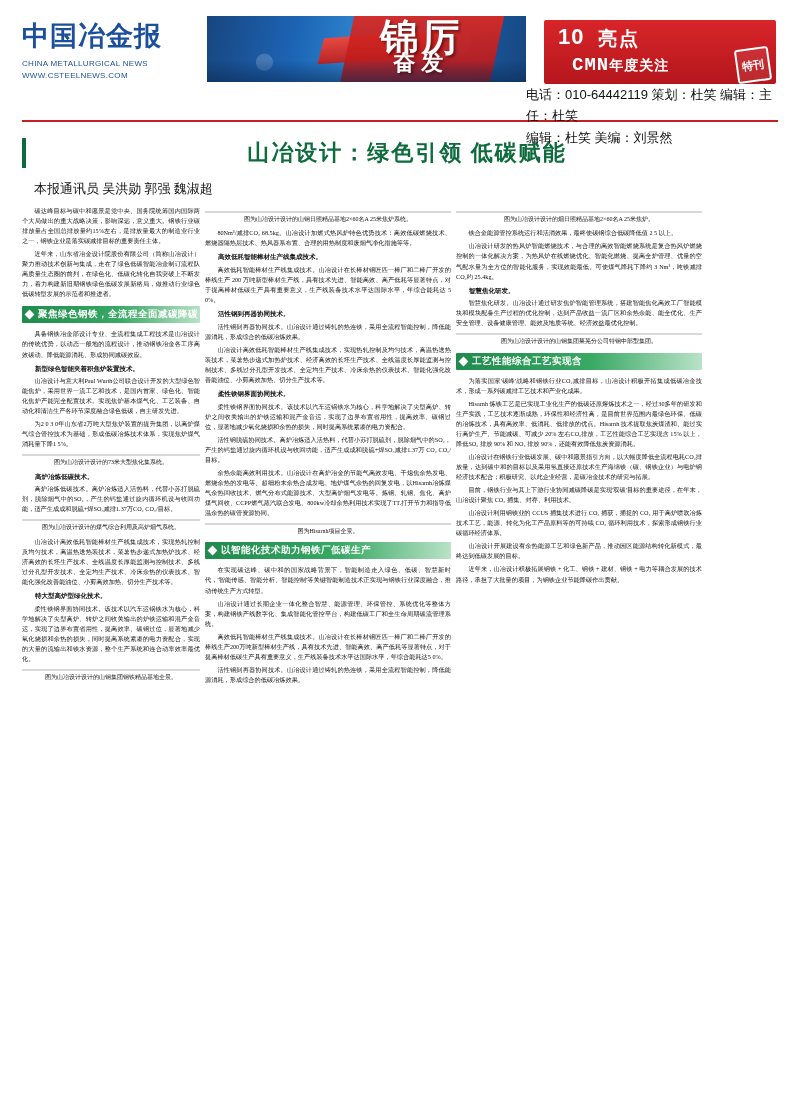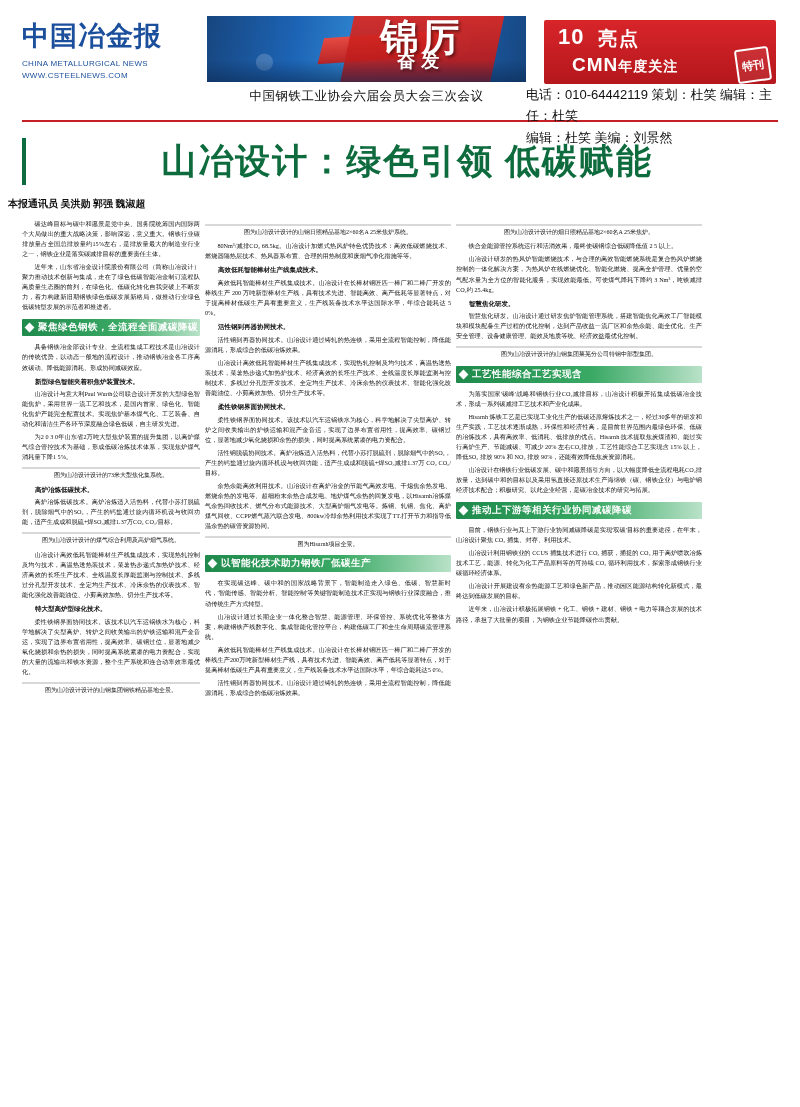--- a/index.html
+++ b/index.html
@@ -100,21 +100,21 @@
     font-size: 38px;
     font-weight: bold;
     color: #fff;
     letter-spacing: 3px;
     text-shadow: 2px 2px 3px rgba(0,0,0,.45);
     line-height: 1.0;
     z-index: 3;
   }
   .mh-headline .l2 {
     display:block;
-    font-size: 18px;
+    font-size: 22px;
     letter-spacing: 6px;
     margin-top: -4px;
   }
   .mh-sub {
     position: absolute;
     left: 0; top: 74px;
     width: 100%;
     text-align: center;
     font-size: 12.5px;
     color: #111;
@@ -137,21 +137,21 @@
     font-size: 22px; font-weight: bold; letter-spacing:1px;
     font-family: "Liberation Sans", sans-serif;
   }
   .mh-liang {
     position:absolute; left: 54px; top: 6px;
     font-size: 19px; font-weight: bold; letter-spacing: 2px;
   }
   .mh-cmn {
     position:absolute; left: 28px; top: 34px;
     font-size: 19px; font-weight:bold; letter-spacing:1px;
-    font-family:Liberation Sans, sans-serif;
+    font-family:Liberation Mono, monospace;
   }
   .mh-cmn small { font-size: 14px; letter-spacing:1px; }
   .mh-tekan {
     position:absolute; right: 6px; top: 28px;
     width: 34px; height: 34px;
     border: 2px solid #fff;
     border-radius: 3px;
     transform: rotate(-8deg);
     color:#fff;
     font-size: 11px;
@@ -167,31 +167,31 @@
     width: 252px;
     font-size: 13px;
     line-height: 1.65;
     font-family:"Liberation Sans", sans-serif;
   }
 
   
   .main-title {
     margin: 16px 22px 2px 22px;
     text-align: center;
-    font-size: 35px;
+    font-size: 22px;
     font-weight: bold;
     color: #0e6b3d;
     letter-spacing: 2px;
     border-left: 4px solid #0e6b3d;
     padding-left: 10px;
   }
   .byline {
-    margin: 12px 22px 8px 8px;
-    font-size: 10px;
-    font-weight: bold;
+    margin: 12px 22px 8px 34px;
+    font-size: 13px;
+    font-weight: normal;
   }
 
   
   .content {
     position: relative;
     margin: 0 22px;
     display: grid;
     grid-template-columns: 178px 246px 246px;
     column-gap: 5px;
     font-size: 6.2px;
@@ -316,21 +316,20 @@
     <div class="mh-center">
       <div class="mh-banner">
         <div class="sky"></div>
         <div class="mh-ribbon2"></div>
         <div class="mh-ribbon"></div>
       </div>
       <div class="mh-headline">
         <span>锦厉</span>
         <span class="l2">奋发</span>
       </div>
-      <div class="mh-sub">中国钢铁工业协会六届会员大会三次会议</div>
     </div>
 
     <div class="mh-right">
 
       <div class="mh-redbox">
         <div class="mh-ten">10</div>
         <div class="mh-liang">亮点</div>
         <div class="mh-cmn">
           <span>CMN</span><small>年度关注</small>
         </div>
@@ -471,21 +470,20 @@
           <div class="floor"></div>
         </div>
       </div>
       <div class="cap">图为山冶设计设计的山钢集团莱芜分公司特钢中部型集团。</div>
 
       <div class="sec-head">工艺性能综合工艺实现含</div>
       <p>为落实国家'碳峰'战略和钢铁行业CO₂减排目标，山冶设计积极开拓集成低碳冶金技术，形成一系列碳减排工艺技术和产业化成果。</p>
       <p>Hisarnh 炼铁工艺是已实现工业化生产的低碳还原熔炼技术之一，经过30多年的研发和生产实践，工艺技术逐渐成熟，环保性和经济性高，是目前世界范围内最绿色环保、低碳的冶炼技术，具有高效率、低消耗、低排放的优点。Hisarnh 技术提取焦炭煤渣和、能过实行高炉生产、节能减碳、可减少 20% 左右CO₂排放，工艺性能综合工艺实现含 15% 以上，降低SO₂ 排放 90% 和 NO₂ 排放 90%，还能有效降低焦炭资源消耗。</p>
       <p>山冶设计在钢铁行业低碳发展、碳中和愿景指引方向，以大幅度降低全流程电耗CO₂排放量，达到碳中和的目标以及采用氢直接还原技术生产海绵铁（碳、钢铁企业）与电炉钢经济技术配合；积极研究、以此企业经营，是碳冶金技术的研究与拓展。</p>
 
-      <div class="sec-head">推动上下游等相关行业协同减碳降碳</div>
       <p>目前，钢铁行业与其上下游行业协同减碳降碳是实现'双碳'目标的重要途径，在年末，山冶设计聚焦 CO₂ 捕集、封存、利用技术。</p>
       <p>山冶设计利用钢铁业的 CCUS 捕集技术进行 CO₂ 捕获，捕捉的 CO₂ 用于高炉喷吹冶炼技术工艺，能源、转化为化工产品原料等的可持续 CO₂ 循环利用技术，探索形成钢铁行业碳循环经济体系。</p>
       <p>山冶设计开展建设有余热能源工艺和绿色新产品，推动园区能源结构转化新模式，最终达到低碳发展的目标。</p>
       <p>近年来，山冶设计积极拓展钢铁 + 化工、钢铁 + 建材、钢铁 + 电力等耦合发展的技术路径，承担了大批量的项目，为钢铁企业节能降碳作出贡献。</p>
     </div>
   </div>
 
 </div>
 
 </body></html>

